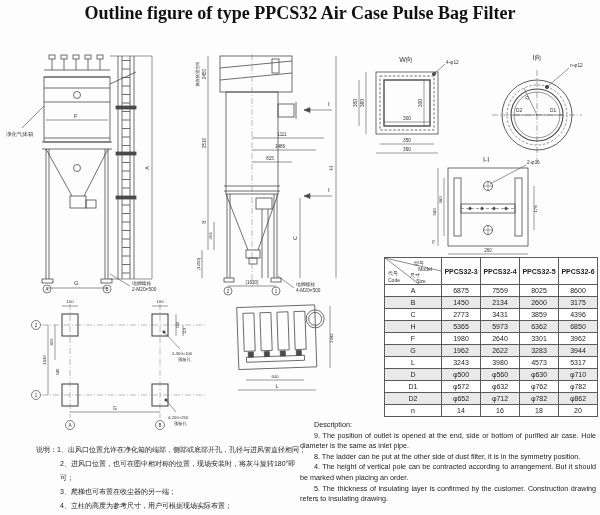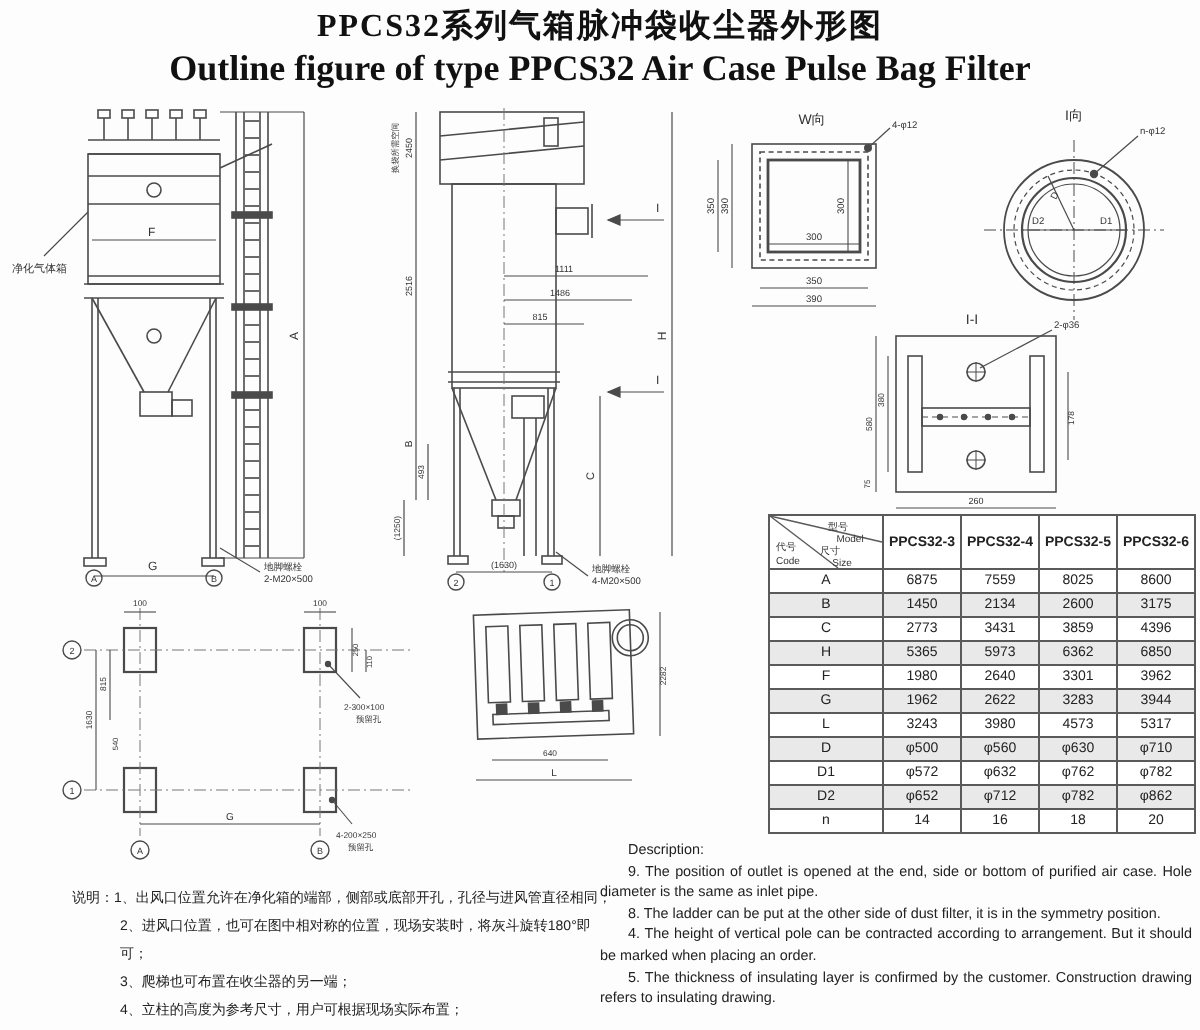--- a/index.html
+++ b/index.html
@@ -21,21 +21,20 @@
   .notes-en{position:absolute;left:300px;top:420px;width:296px;font-size:7.2px;line-height:10.6px;color:#222;}
   .notes-en p{margin:0;text-indent:14px;text-align:justify;}
   .notes-en .en-title{text-indent:14px;}
 </style>
 </head>
 <body>
 
 <div id="page">
 
   <div class="titles">
-    <div class="title-zh">PPCS32系列气箱脉冲袋收尘器外形图</div>
     <div class="title-en">Outline figure of type PPCS32 Air Case Pulse Bag Filter</div>
   </div>
 
   <svg style="left:6px;top:44px;" width="192" height="252" viewBox="0 0 192 252">
     <g stroke="#4a4a4a" stroke-width="0.8" fill="none">
 
       <line x1="38" y1="26" x2="104" y2="26"></line>
       <line x1="38" y1="33" x2="104" y2="33"></line>
       <g>
         <line x1="46" y1="15" x2="46" y2="26"></line>

